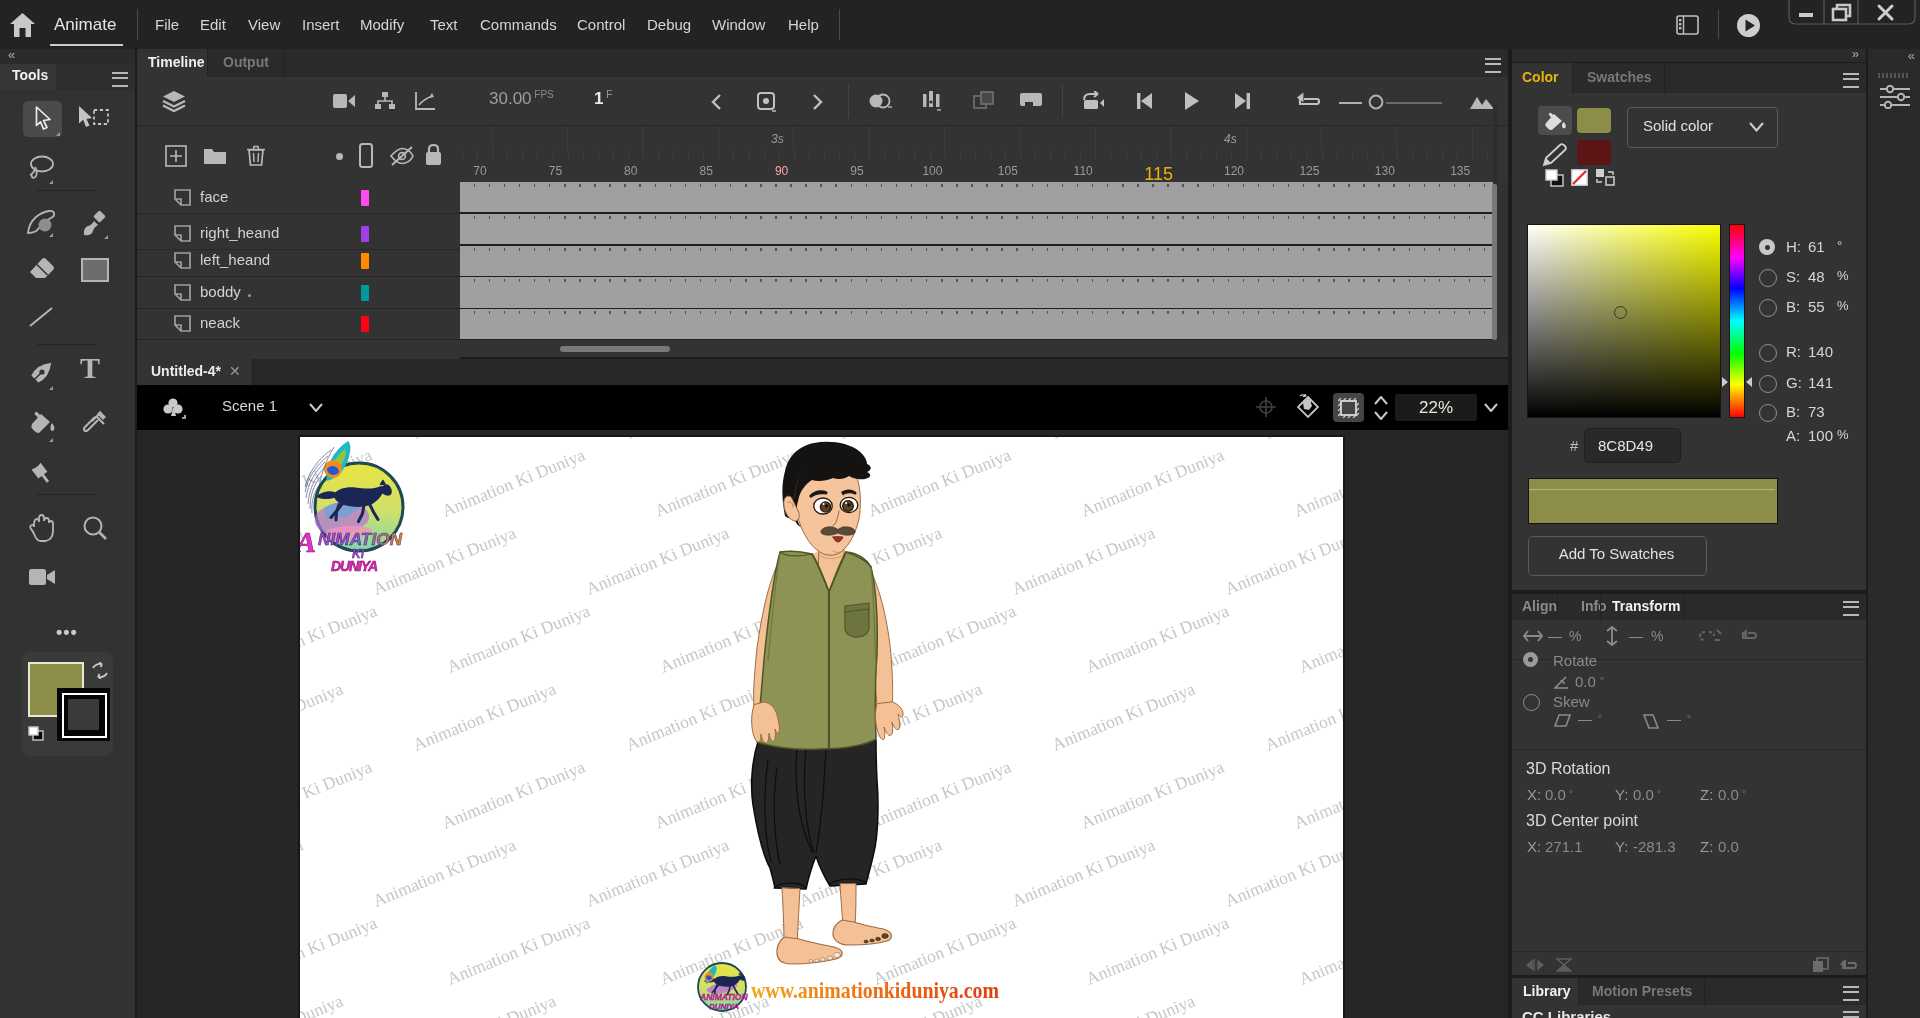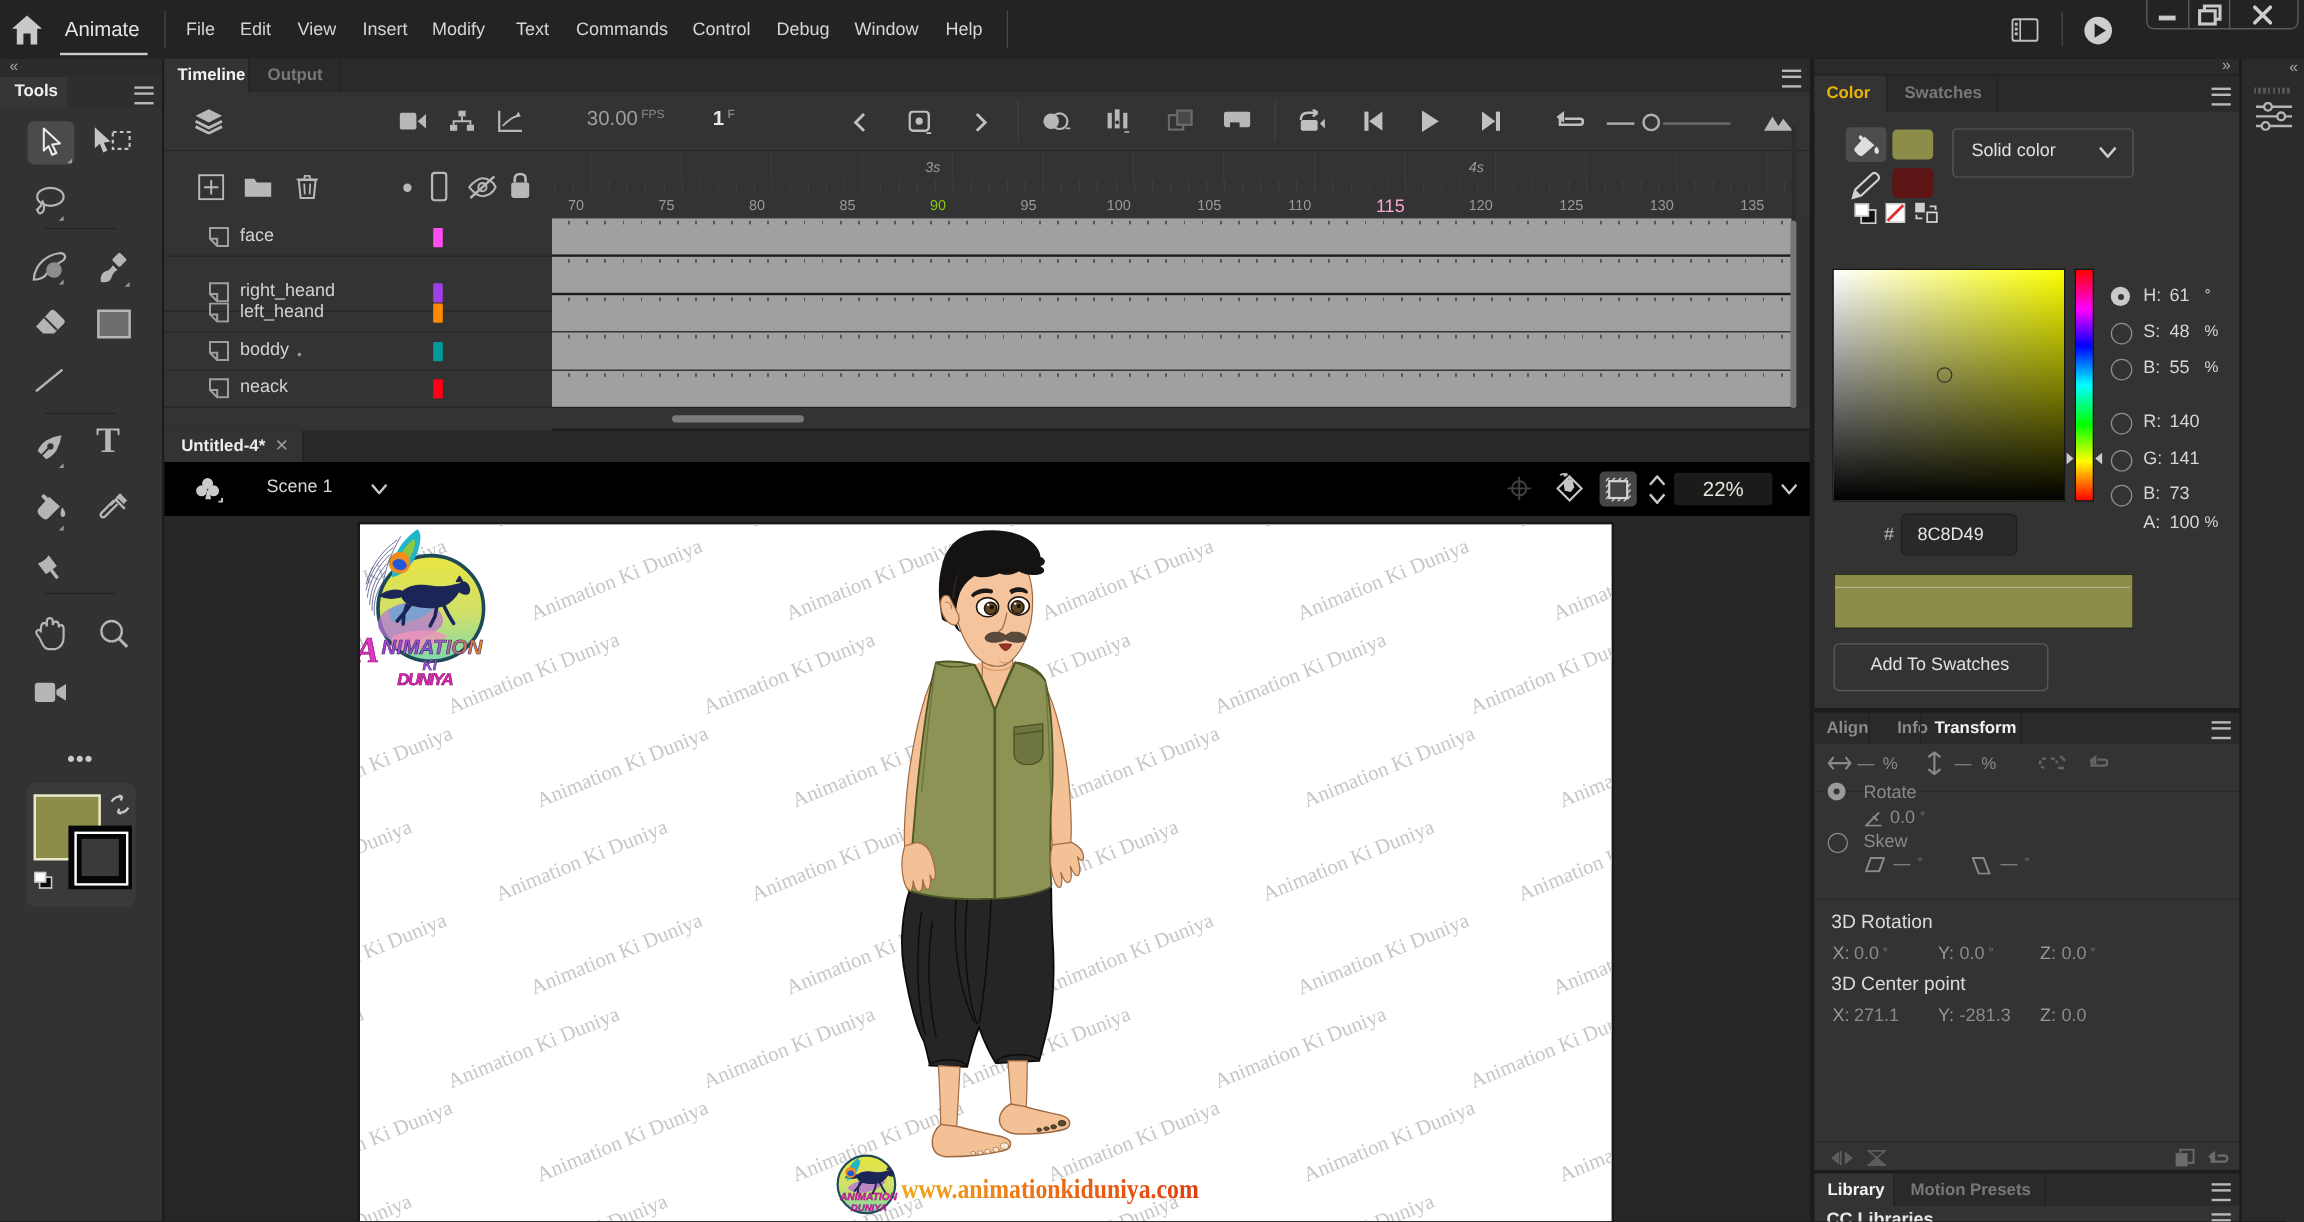--- a/index.html
+++ b/index.html
@@ -274,21 +274,21 @@
   </svg>
 
   <div class="abs" style="left:0;top:56px;width:323px;height:31.6px;">
     <svg class="abs" style="left:37px;top:7px" width="17" height="17" viewBox="0 0 17 17">
             <path d="M1 1 L16 1 L16 16 L7 16 L7 10 L1 10 Z M1 10 L7 16" fill="none" stroke="#9f9f9f" stroke-width="1.7"></path>
           </svg>
     <div class="abs" style="left:63px;top:6px;font-size:15px;color:#d2d2d2;">face</div>
     <div class="abs" style="left:224px;top:8px;width:8px;height:16px;background:#ff4df2;border-radius:1px;"></div>
     <div class="abs" style="left:0;top:31px;width:323px;height:1px;background:#272727;"></div>
   </div>
-  <div class="abs" style="left:0;top:102px;width:323px;height:31.6px;">
+  <div class="abs" style="left:0;top:92px;width:323px;height:31.6px;">
     <svg class="abs" style="left:37px;top:7px" width="17" height="17" viewBox="0 0 17 17">
             <path d="M1 1 L16 1 L16 16 L7 16 L7 10 L1 10 Z M1 10 L7 16" fill="none" stroke="#9f9f9f" stroke-width="1.7"></path>
           </svg>
     <div class="abs" style="left:63px;top:6px;font-size:15px;color:#d2d2d2;">right_heand</div>
     <div class="abs" style="left:224px;top:8px;width:8px;height:16px;background:#a03ee8;border-radius:1px;"></div>
     <div class="abs" style="left:0;top:31px;width:323px;height:1px;background:#272727;"></div>
   </div>
   <div class="abs" style="left:0;top:150.79999999999998px;width:323px;height:31.6px;">
     <svg class="abs" style="left:37px;top:7px" width="17" height="17" viewBox="0 0 17 17">
             <path d="M1 1 L16 1 L16 16 L7 16 L7 10 L1 10 Z M1 10 L7 16" fill="none" stroke="#9f9f9f" stroke-width="1.7"></path>
@@ -318,31 +318,31 @@
 
   <div id="tl-ruler" class="abs" style="left:323px;top:77px;width:1048px;height:56px;background:#333333;">
         <div class="abs" style="left:5.0px;top:38px;width:30px;text-align:center;font-size:12px;color:#9a9a9a;">70</div>
         <div class="abs" style="left:31.5px;top:1px;width:1px;height:24px;background:#3d3d3d;"></div>
         <div class="abs" style="left:80.4px;top:38px;width:30px;text-align:center;font-size:12px;color:#9a9a9a;">75</div>
         <div class="abs" style="left:106.9px;top:1px;width:1px;height:24px;background:#3d3d3d;"></div>
         <div class="abs" style="left:155.8px;top:38px;width:30px;text-align:center;font-size:12px;color:#9a9a9a;">80</div>
         <div class="abs" style="left:182.3px;top:1px;width:1px;height:24px;background:#3d3d3d;"></div>
         <div class="abs" style="left:231.20000000000002px;top:38px;width:30px;text-align:center;font-size:12px;color:#9a9a9a;">85</div>
         <div class="abs" style="left:257.70000000000005px;top:1px;width:1px;height:24px;background:#3d3d3d;"></div>
-        <div class="abs" style="left:306.6px;top:38px;width:30px;text-align:center;font-size:12px;color:#84cc16;">90</div>
+        <div class="abs" style="left:306.6px;top:38px;width:30px;text-align:center;font-size:12px;color:#fca5a5;">90</div>
         <div class="abs" style="left:333.1px;top:1px;width:1px;height:24px;background:#3d3d3d;"></div>
         <div class="abs" style="left:382.0px;top:38px;width:30px;text-align:center;font-size:12px;color:#9a9a9a;">95</div>
         <div class="abs" style="left:408.5px;top:1px;width:1px;height:24px;background:#3d3d3d;"></div>
         <div class="abs" style="left:457.40000000000003px;top:38px;width:30px;text-align:center;font-size:12px;color:#9a9a9a;">100</div>
         <div class="abs" style="left:483.90000000000003px;top:1px;width:1px;height:24px;background:#3d3d3d;"></div>
         <div class="abs" style="left:532.8000000000001px;top:38px;width:30px;text-align:center;font-size:12px;color:#9a9a9a;">105</div>
         <div class="abs" style="left:559.3000000000001px;top:1px;width:1px;height:24px;background:#3d3d3d;"></div>
         <div class="abs" style="left:608.2px;top:38px;width:30px;text-align:center;font-size:12px;color:#9a9a9a;">110</div>
         <div class="abs" style="left:634.7px;top:1px;width:1px;height:24px;background:#3d3d3d;"></div>
-        <div class="abs" style="left:683.6px;top:38px;width:30px;text-align:center;font-size:15px;color:#f9a8d4;">115</div>
+        <div class="abs" style="left:683.6px;top:38px;width:30px;text-align:center;font-size:18px;color:#eab308;">115</div>
         <div class="abs" style="left:710.1px;top:1px;width:1px;height:24px;background:#3d3d3d;"></div>
         <div class="abs" style="left:759.0px;top:38px;width:30px;text-align:center;font-size:12px;color:#9a9a9a;">120</div>
         <div class="abs" style="left:785.5px;top:1px;width:1px;height:24px;background:#3d3d3d;"></div>
         <div class="abs" style="left:834.4000000000001px;top:38px;width:30px;text-align:center;font-size:12px;color:#9a9a9a;">125</div>
         <div class="abs" style="left:860.9000000000001px;top:1px;width:1px;height:24px;background:#3d3d3d;"></div>
         <div class="abs" style="left:909.8000000000001px;top:38px;width:30px;text-align:center;font-size:12px;color:#9a9a9a;">130</div>
         <div class="abs" style="left:936.3000000000001px;top:1px;width:1px;height:24px;background:#3d3d3d;"></div>
         <div class="abs" style="left:985.2px;top:38px;width:30px;text-align:center;font-size:12px;color:#9a9a9a;">135</div>
         <div class="abs" style="left:1011.7px;top:1px;width:1px;height:24px;background:#3d3d3d;"></div>
         <div class="abs" style="left:311px;top:6px;font-size:12px;font-style:italic;color:#9a9a9a;">3s</div>

